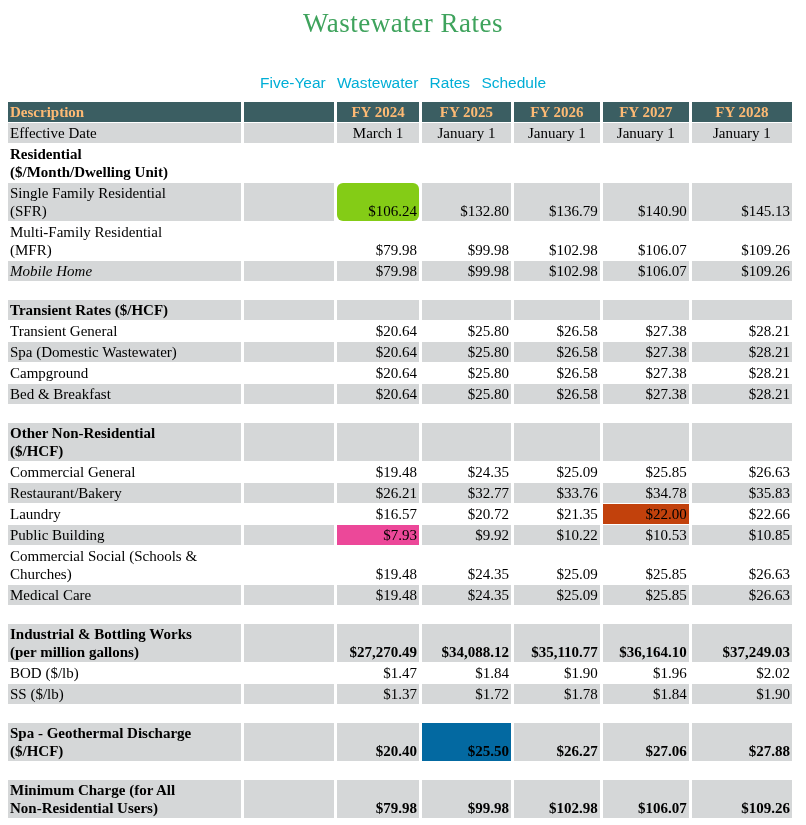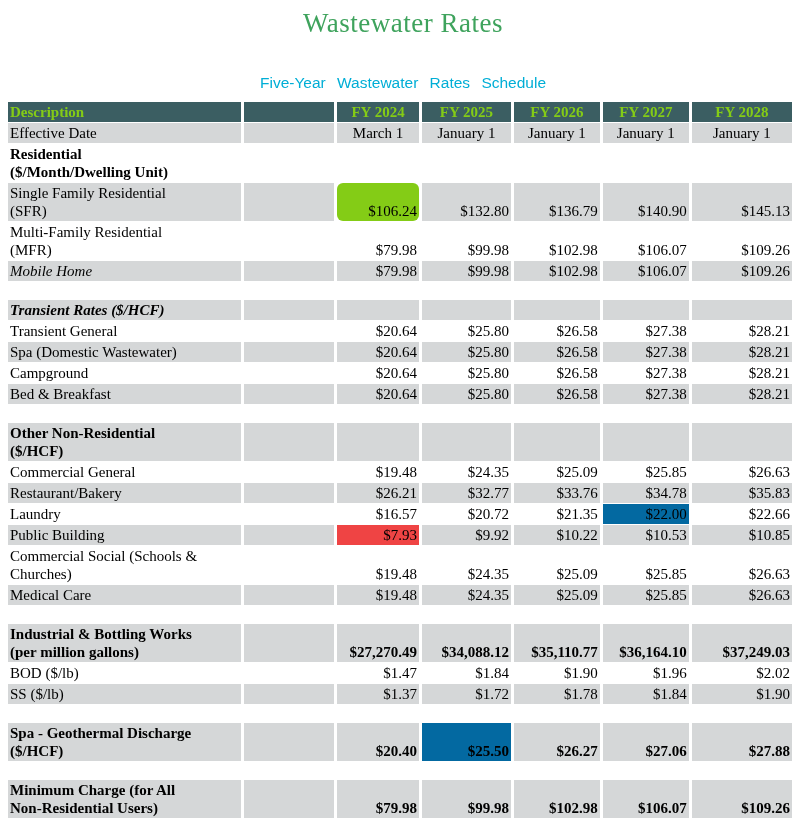--- a/index.html
+++ b/index.html
@@ -42,21 +42,21 @@
     line-height: 18px;
     color: #000000;
   }
   table.rates th, table.rates td {
     padding: 1px 2px;
     overflow: hidden;
   }
   th.col-desc { text-align: left; padding-left: 5px; }
   th.col-year { text-align: center; }
   thead th {
-    color: #84cc16;
+    color: #fdba74;
     font-weight: bold;
     font-size: 15px;
   }
   td.label-cell {
     text-align: left;
     padding-left: 5px;
     white-space: pre-line;
     vertical-align: bottom;
   }
   td.value-cell {
@@ -151,21 +151,21 @@
           <td class="value-cell" style="background: rgb(213, 215, 216);">$79.98</td>
           <td class="value-cell" style="background: rgb(213, 215, 216);">$99.98</td>
           <td class="value-cell" style="background: rgb(213, 215, 216);">$102.98</td>
           <td class="value-cell" style="background: rgb(213, 215, 216);">$106.07</td>
           <td class="value-cell" style="background: rgb(213, 215, 216);">$109.26</td>
         </tr>
         <tr class="spacer-row">
           <td colspan="7"></td>
         </tr>
         <tr>
-          <td class="label-cell bold" style="background: rgb(213, 215, 216); font-style: italic;">Transient Rates ($/HCF)</td>
+          <td class="label-cell bold" style="background: rgb(213, 215, 216);">Transient Rates ($/HCF)</td>
           <td class="mid-cell" style="background: rgb(213, 215, 216);"></td>
           <td class="value-cell bold" style="background: rgb(213, 215, 216);"></td>
           <td class="value-cell bold" style="background: rgb(213, 215, 216);"></td>
           <td class="value-cell bold" style="background: rgb(213, 215, 216);"></td>
           <td class="value-cell bold" style="background: rgb(213, 215, 216);"></td>
           <td class="value-cell bold" style="background: rgb(213, 215, 216);"></td>
         </tr>
         <tr>
           <td class="label-cell" style="background: rgb(255, 255, 255);">Transient General</td>
           <td class="mid-cell" style="background: rgb(255, 255, 255);"></td>
@@ -232,27 +232,27 @@
           <td class="value-cell" style="background: rgb(213, 215, 216);">$33.76</td>
           <td class="value-cell" style="background: rgb(213, 215, 216);">$34.78</td>
           <td class="value-cell" style="background: rgb(213, 215, 216);">$35.83</td>
         </tr>
         <tr>
           <td class="label-cell" style="background: rgb(255, 255, 255);">Laundry</td>
           <td class="mid-cell" style="background: rgb(255, 255, 255);"></td>
           <td class="value-cell" style="background: rgb(255, 255, 255);">$16.57</td>
           <td class="value-cell" style="background: rgb(255, 255, 255);">$20.72</td>
           <td class="value-cell" style="background: rgb(255, 255, 255);">$21.35</td>
-          <td class="value-cell" style="background: #0369a1;">$22.00</td>
+          <td class="value-cell" style="background: #c2410c;">$22.00</td>
           <td class="value-cell" style="background: rgb(255, 255, 255);">$22.66</td>
         </tr>
         <tr>
           <td class="label-cell" style="background: rgb(213, 215, 216);">Public Building</td>
           <td class="mid-cell" style="background: rgb(213, 215, 216);"></td>
-          <td class="value-cell" style="background: #ef4444; padding-left: 16px;">$7.93</td>
+          <td class="value-cell" style="background: #ec4899; padding-left: 16px;">$7.93</td>
           <td class="value-cell" style="background: rgb(213, 215, 216);">$9.92</td>
           <td class="value-cell" style="background: rgb(213, 215, 216);">$10.22</td>
           <td class="value-cell" style="background: rgb(213, 215, 216);">$10.53</td>
           <td class="value-cell" style="background: rgb(213, 215, 216);">$10.85</td>
         </tr>
         <tr>
           <td class="label-cell" style="background: rgb(255, 255, 255);">Commercial Social (Schools &amp;
 Churches)</td>
           <td class="mid-cell" style="background: rgb(255, 255, 255);"></td>
           <td class="value-cell" style="background: rgb(255, 255, 255);">$19.48</td>

